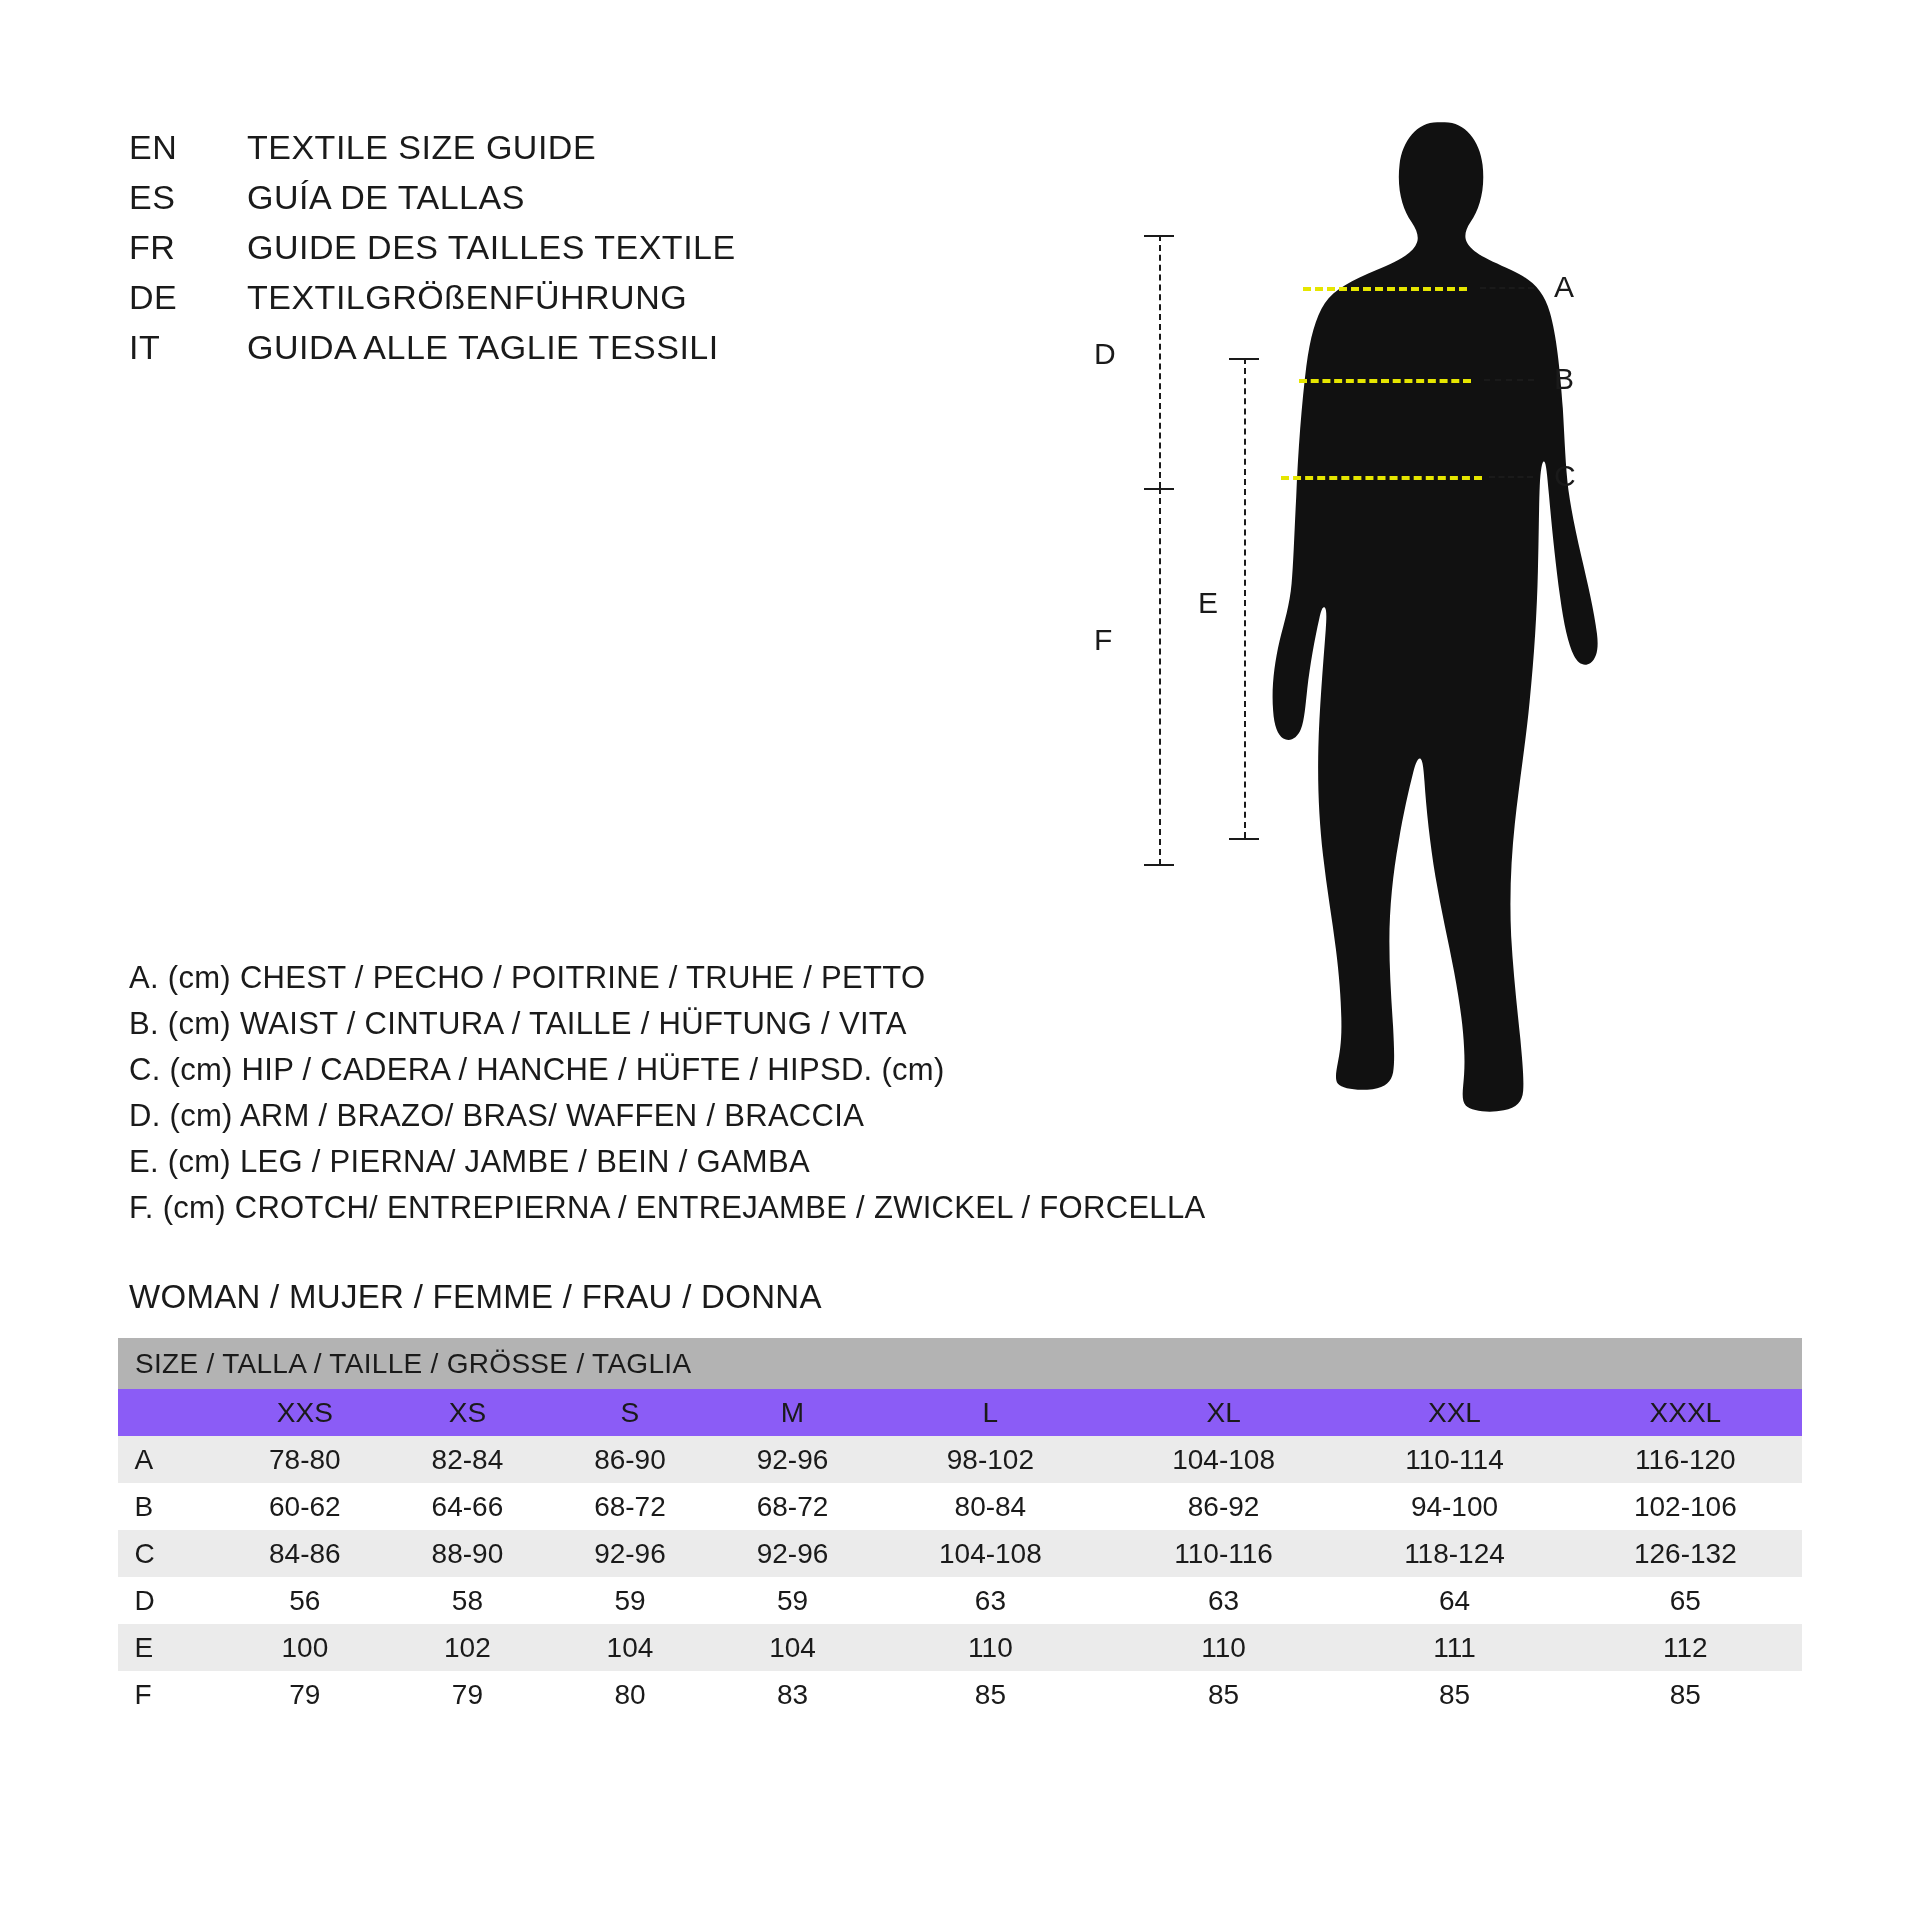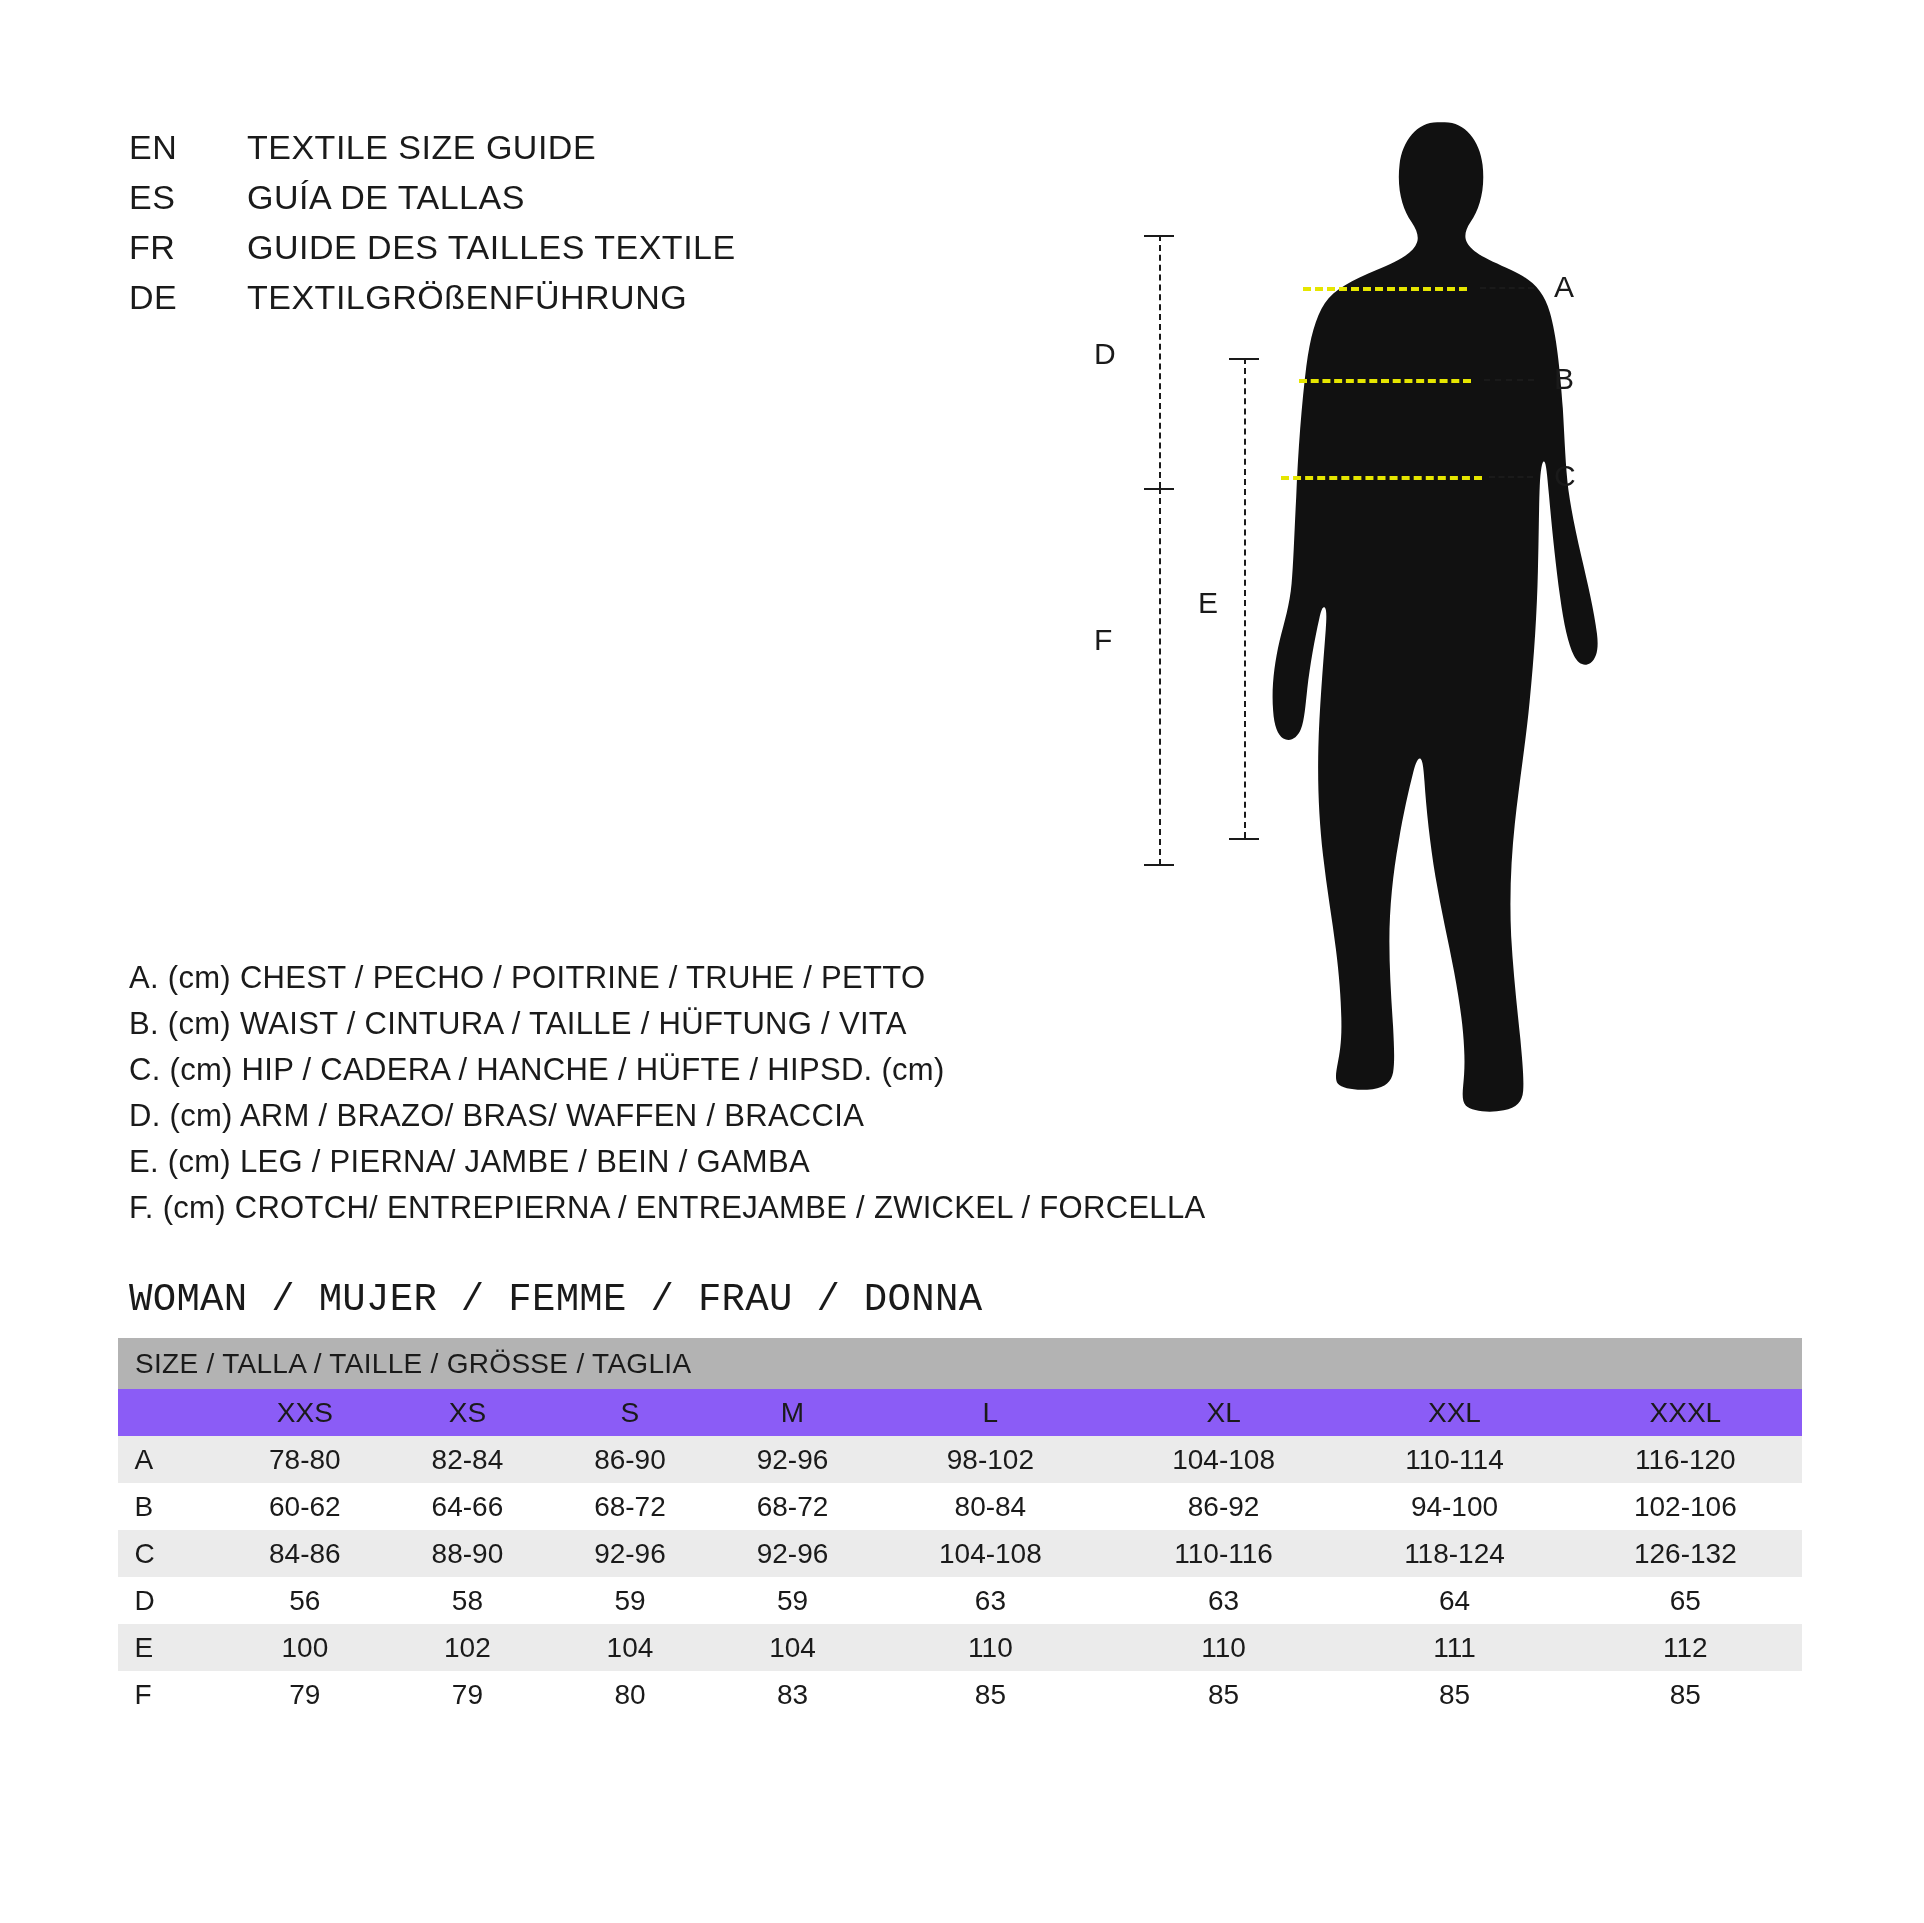--- a/index.html
+++ b/index.html
@@ -48,23 +48,22 @@
     line-height: 46px;
     white-space: nowrap;
     letter-spacing: 0.3px;
   }
 
   
   #gender-line {
     position: absolute;
     left: 129px;
     top: 1278px;
-    font-size: 39px;
+    font-size: 33px;
     letter-spacing: 0.3px;
-    font-family: Liberation Mono, monospace;
   }
 
   
   #size-table {
     position: absolute;
     left: 118px;
     top: 1338px;
     width: 1684px;
     border-collapse: collapse;
     font-size: 28px;
@@ -150,20 +149,24 @@
     <div class="title-lang">ES</div>
     <div class="title-text">GUÍA DE TALLAS</div>
   </div>
   <div class="title-row">
     <div class="title-lang">FR</div>
     <div class="title-text">GUIDE DES TAILLES TEXTILE</div>
   </div>
   <div class="title-row">
     <div class="title-lang">DE</div>
     <div class="title-text">TEXTILGRÖßENFÜHRUNG</div>
+  </div>
+  <div class="title-row">
+    <div class="title-lang">IT</div>
+    <div class="title-text">GUIDA ALLE TAGLIE TESSILI</div>
   </div>
 </div>
 
 <div id="figure-area">
 
   <svg id="body-silhouette" width="738" height="1135" viewBox="0 0 800 1230">
     <path fill="#111111" d="
       M 318 62
       C 296 62 280 82 277 108
       C 274 134 280 156 290 170

